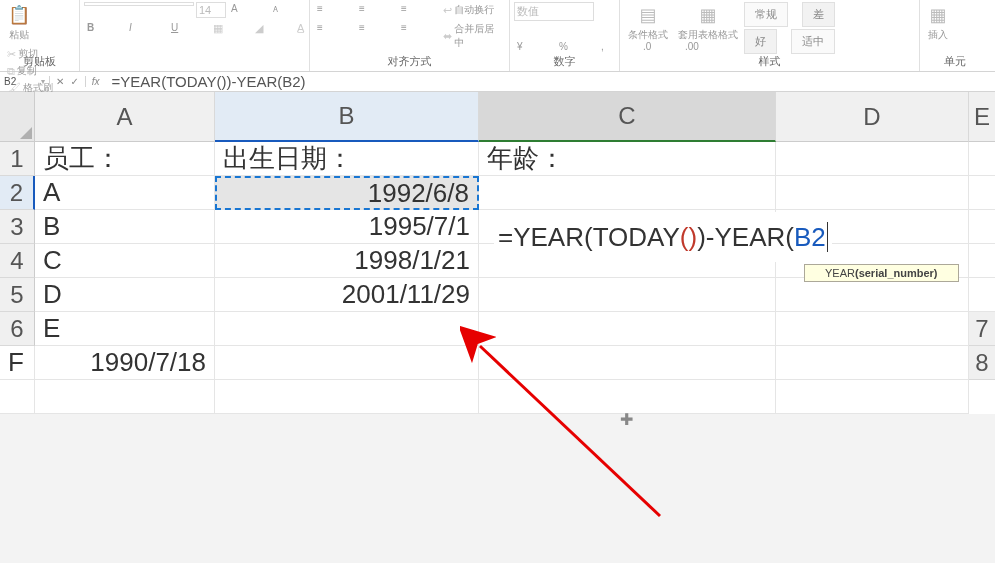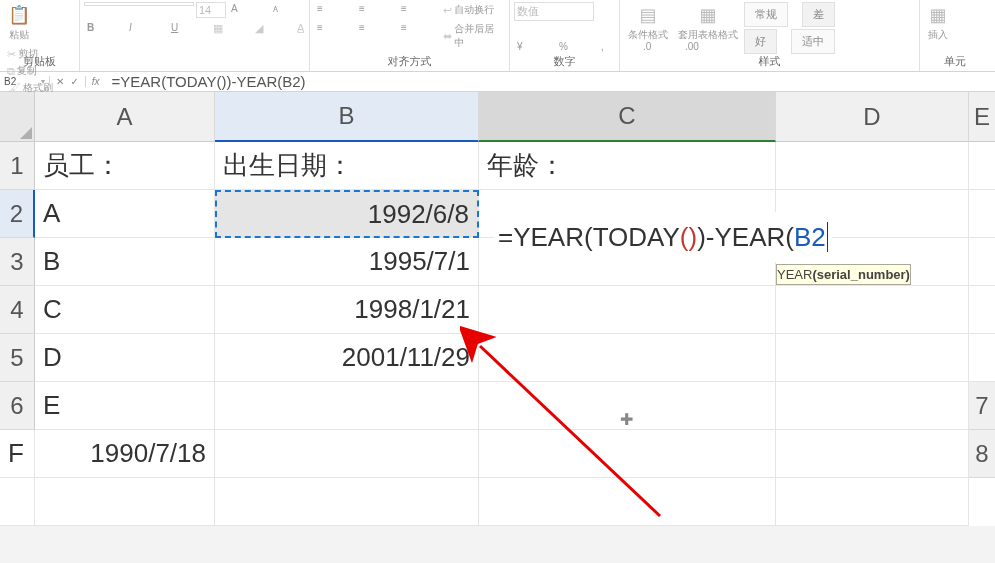--- a/index.html
+++ b/index.html
@@ -33,33 +33,33 @@
 
     
     .sheet-area { position: relative; background: #fff; }
     .grid { display: grid; grid-template-columns: 35px 180px 264px 297px 193px 27px; }
     .corner { background: #e8e8e8; border-right: 1px solid #ccc; border-bottom: 1px solid #ccc; height: 50px; position: relative; }
     .corner::after { content: ""; position: absolute; right: 2px; bottom: 2px; width: 0; height: 0; border-right: 12px solid #b0b0b0; border-top: 12px solid transparent; }
     .col-header { background: #f0f0f0; border-right: 1px solid #d9d9d9; border-bottom: 1px solid #ccc; display: flex; align-items: center; justify-content: center; font-size: 24px; color: #555; height: 50px; }
     .col-header.active { background: #d8d8d8; border-bottom: 2px solid #2e7d32; }
     .row-header { background: #f0f0f0; border-right: 1px solid #ccc; border-bottom: 1px solid #d9d9d9; display: flex; align-items: center; justify-content: center; font-size: 24px; color: #555; }
     .row-header.active { background: #d8d8d8; border-right: 2px solid #2e7d32; }
-    .cell { border-right: 1px solid #e5e5e5; border-bottom: 1px solid #e5e5e5; display: flex; align-items: center; padding: 0 8px; font-size: 26px; color: #333; height: 48px; background: #fff; position: relative; }
+    .cell { border-right: 1px solid #e5e5e5; border-bottom: 1px solid #e5e5e5; display: flex; align-items: center; padding: 0 8px; font-size: 26px; color: #333; height: 34px; background: #fff; position: relative; }
     .cell.right { justify-content: flex-end; }
 
     .marching-ants { border: 2px dashed #1976d2 !important; background: #e5e5e5; }
     .col-header.ref { background: #e2ebf5; border-bottom: 2px solid #185abd; }
     .row-header.ref { background: #e2ebf5; border-right: 2px solid #185abd; }
 
     .formula-overlay { position: absolute; left: 494px; top: 120px; font-size: 26px; color: #333; background: #fff; padding: 0 4px; white-space: nowrap; z-index: 5; display: flex; align-items: center; height: 50px; }
     .formula-overlay .p-red { color: #c0392b; }
     .formula-overlay .ref-blue { color: #185abd; }
     .formula-overlay .cursor { display: inline-block; width: 1px; height: 30px; background: #333; margin-left: 1px; }
 
-    .tooltip { position: absolute; left: 776px; top: 172px; background: #ffffe1; border: 1px solid #aca899; padding: 2px 0; font-size: 13px; color: #444; z-index: 6; }
+    .tooltip { position: absolute; left: 804px; top: 172px; background: #ffffe1; border: 1px solid #aca899; padding: 2px 20px; font-size: 11px; color: #444; z-index: 6; }
     .tooltip b { font-weight: bold; }
 
     
     .arrow-svg { position: absolute; left: 460px; top: 234px; z-index: 10; pointer-events: none; }
 
     .cursor-plus { position: absolute; left: 620px; top: 318px; color: #888; font-size: 16px; z-index: 4; }
   </style>
 </head>
 <body>
 

